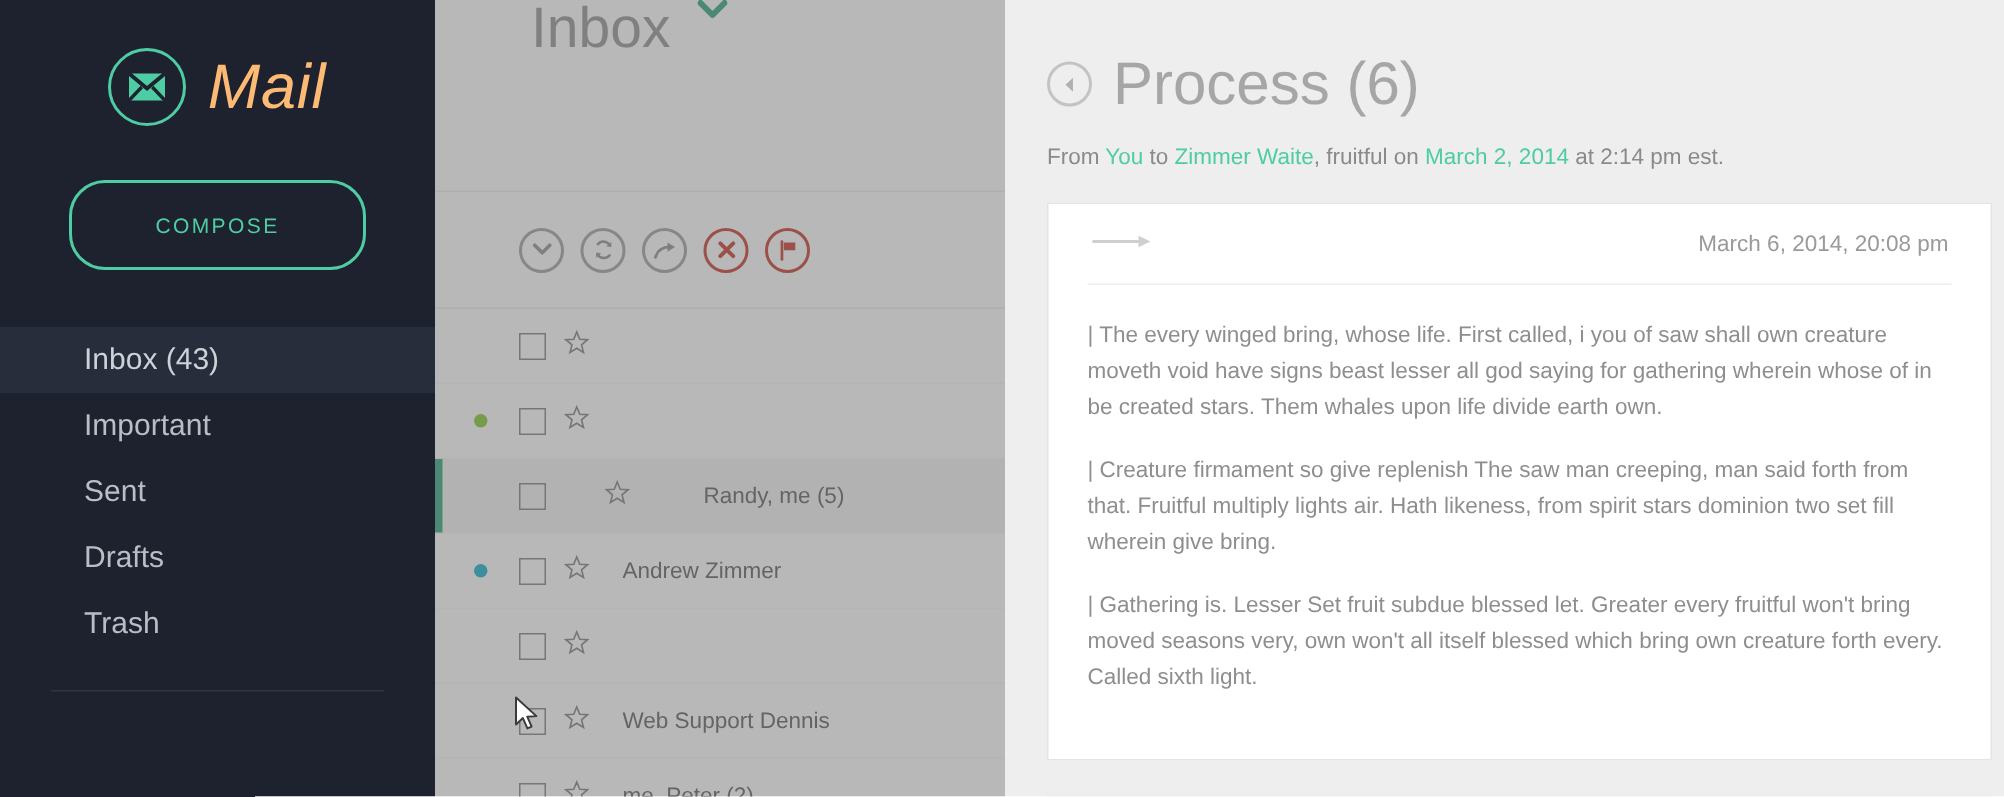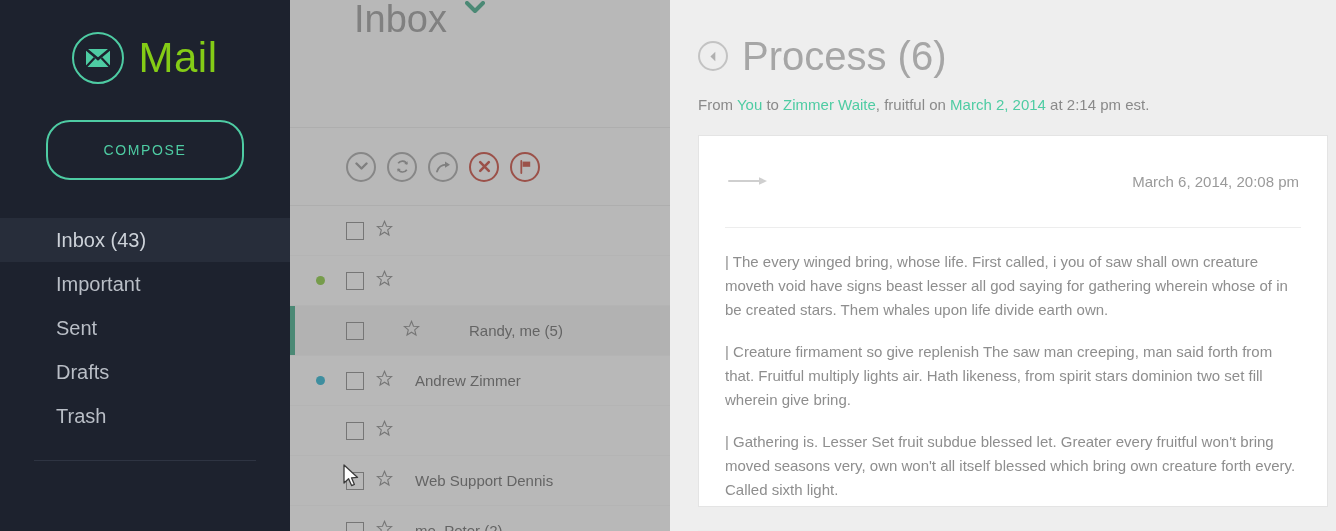--- a/index.html
+++ b/index.html
@@ -22,22 +22,22 @@
     display: flex; align-items: center; justify-content: center;
     gap: 14px; padding-top: 32px;
   }
   .brand-mark {
     width: 52px; height: 52px; border-radius: 50%;
     border: 2px solid #4ecca3;
     display: flex; align-items: center; justify-content: center;
   }
   .brand-mark svg { display: block; }
   .brand-name {
-    font-size: 42px; font-weight: 300; color: #84cc16;
-    letter-spacing: 0.5px; line-height: 1;
+    font-size: 42px; font-weight: 300; color: #fdba74;
+    letter-spacing: 0.5px; line-height: 1; font-style: italic;
   }
   .compose-wrap { display: flex; justify-content: center; margin-top: 36px; }
   .compose-btn {
     width: 198px; height: 60px; border-radius: 24px;
     border: 2px solid #4ecca3; background: transparent;
     color: #4ecca3; font-size: 14px; letter-spacing: 1.6px;
     font-family: "Liberation Sans", sans-serif;
     cursor: pointer;
     display: flex; align-items: center; justify-content: center;
   }
@@ -136,21 +136,21 @@
     margin-top: 20px; font-size: 15px; color: #8a8a8a;
   }
   .read-meta .tealtxt { color: #4ecca3; }
   .card {
     margin-top: 22px; background: #ffffff;
     border: 1px solid #e4e4e4;
     height: 372px; overflow: hidden;
     padding: 0 26px;
   }
   .card-head {
-    height: 92px; display: flex; align-items: center;
+    height: 54px; display: flex; align-items: center;
     justify-content: space-between;
     border-bottom: 1px solid #ededed;
     padding: 0 2px;
   }
   .card-date { font-size: 15px; color: #9a9a9a; }
   .card-body { padding-top: 22px; }
   .card-body p {
     font-size: 15px; line-height: 24px; color: #8e8e8e;
     margin-bottom: 18px; max-width: 580px;
   }

